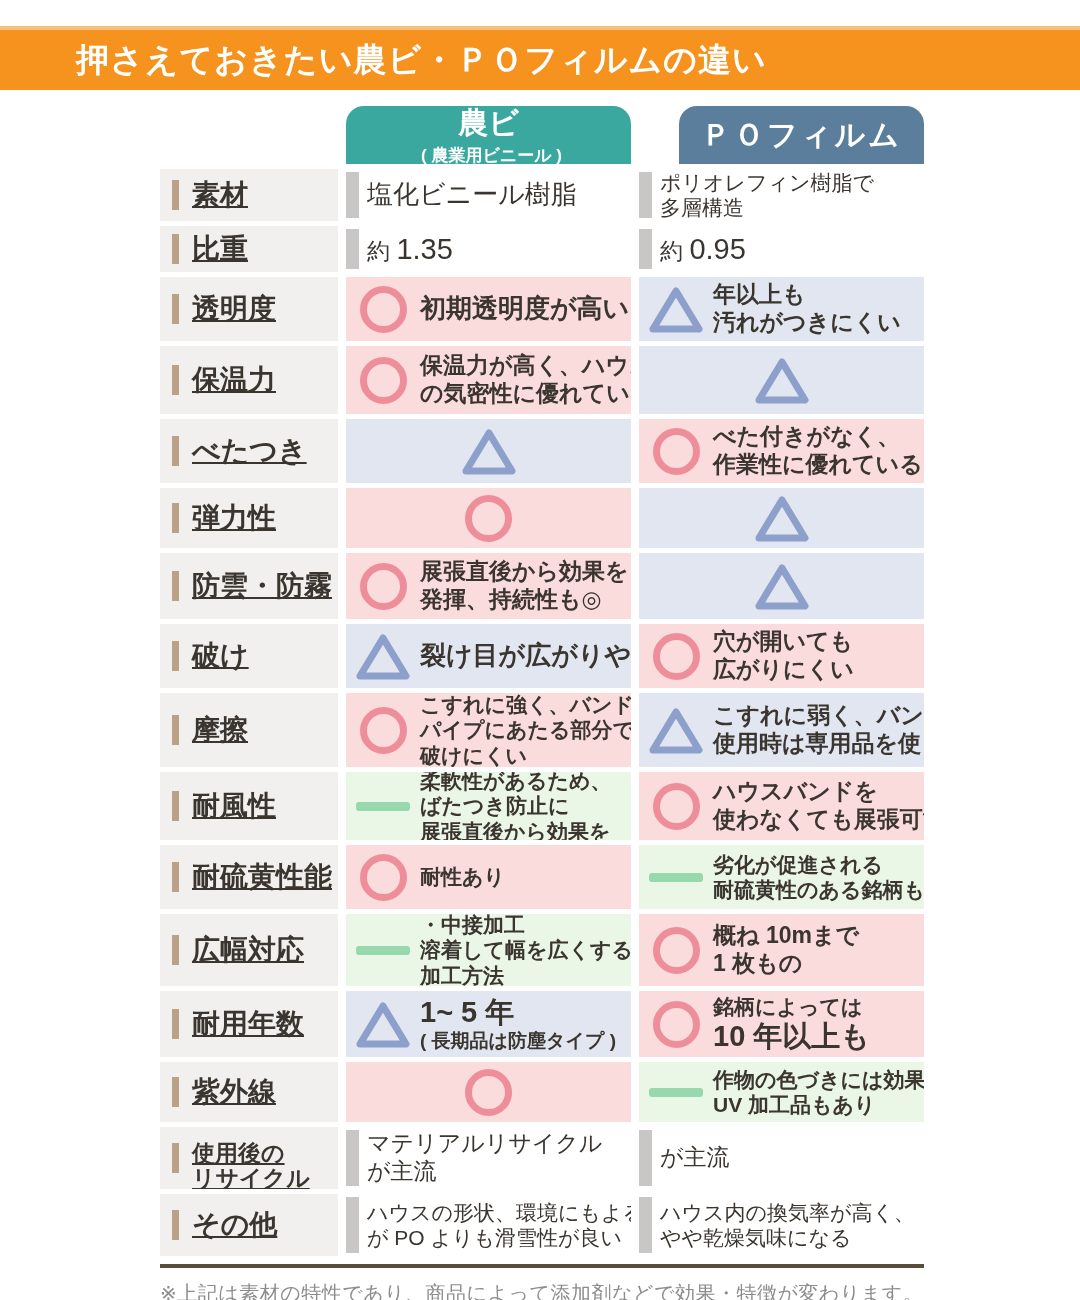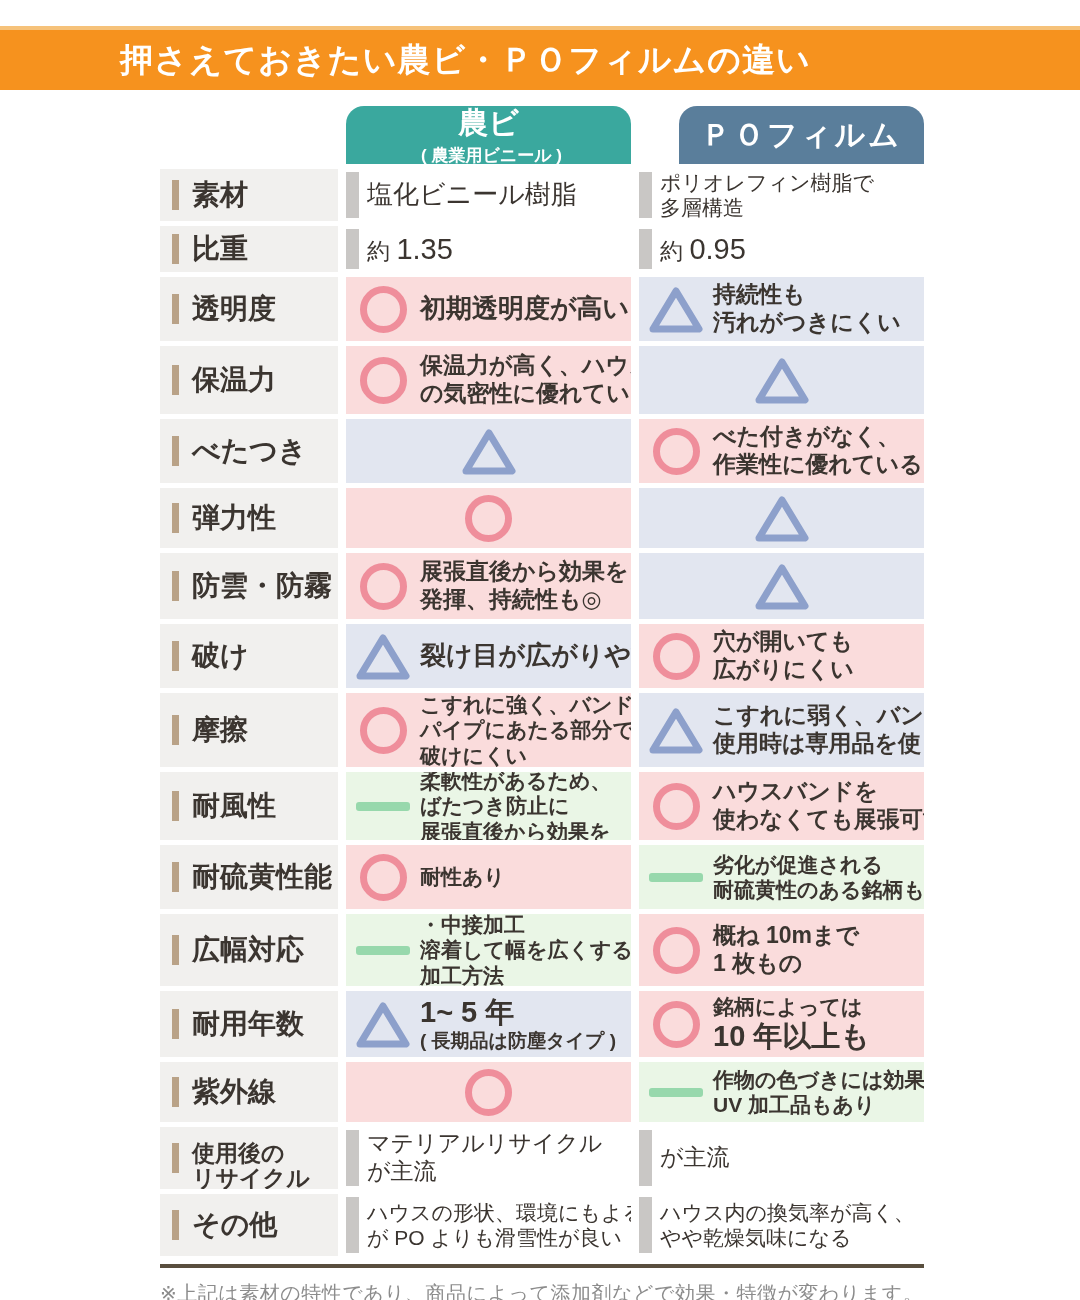--- a/index.html
+++ b/index.html
@@ -9,39 +9,39 @@
   :root{
     --orange:#F6921E; --orange-top:#F6C27A; --teal:#3AA89E; --slate:#5A7E9B;
     --label-bg:#F1F0EE; --label-marker:#B9A287; --pink:#FADCDC; --blue:#E2E6F0;
     --green:#EAF6E6; --circle:#EF8E9B; --triangle:#8DA0CB; --dash:#97D8AC;
     --graybar:#C9C7C5; --text:#3B3530; --note:#8C8C8C; --line:#594E3E;
   }
   
   .title-bar{margin-top:26px;height:64px;background:var(--orange,#F6921E);
     border-top:4px solid var(--orange-top,#F6C27A);box-sizing:border-box;
     display:flex;align-items:center;}
-  .title-bar h1{margin:0 0 0 120px;font-size:33px;font-weight:700;color:#fff;letter-spacing:1px;}
+  .title-bar h1{margin:0 0 0 76px;font-size:33px;font-weight:700;color:#fff;letter-spacing:1px;}
 
   
   .grid{display:grid;margin:16px 0 0 160px;width:764px;
     grid-template-columns:178px 285px 285px;
     grid-template-rows:58px 52px 46px 64px 68px 64px 60px 66px 64px 74px 68px 64px 72px 66px 60px 62px 62px;
     column-gap:8px;row-gap:5px;}
   .col-header{border-radius:18px 18px 0 0;color:#fff;display:flex;align-items:baseline;
     justify-content:center;font-weight:700;overflow:hidden;align-items:center;}
   .col-header.nobi{background:var(--teal,#3AA89E);flex-direction:column;}
   .col-header.po{background:var(--slate,#5A7E9B);letter-spacing:3px;font-size:30px;margin-left:40px;}
   .col-header .h-main{font-size:30px;}
   .col-header .h-sub{font-size:17px;margin-left:6px;}
 
   .cell{box-sizing:border-box;overflow:hidden;}
   .label-cell{background:var(--label-bg,#F1F0EE);display:flex;align-items:center;padding-left:12px;}
   .label-cell .marker{width:7px;height:30px;background:var(--label-marker,#B9A287);
     margin-right:13px;flex-shrink:0;}
-  .label-text{font-weight:700;font-size:28px;line-height:1.1;color:var(--text,#3B3530);}
+  .label-text{font-weight:700;font-size:28px;line-height:1.1;color:var(--text,#3B3530);text-decoration:underline;}
   .label-text.two-line{font-size:23px;margin-top:16px;}
   .label-text .label-line{display:block;}
 
   .content-cell{display:flex;align-items:center;position:relative;}
   .content-cell.center{justify-content:center;}
   .bg-pink{background:var(--pink,#FADCDC);}
   .bg-blue{background:var(--blue,#E2E6F0);}
   .bg-green{background:var(--green,#EAF6E6);}
   .bg-white{background:#fff;padding-left:21px;}
   .bg-white .wbar{position:absolute;left:0;top:3px;bottom:3px;width:13px;
@@ -137,21 +137,21 @@
           <div class="line em-lg">初期透明度が高い</div>
         </div>
       </div>
       <div class="cell content-cell bg-blue">
         <span class="icon-wrap">
           <svg width="54" height="47" viewBox="0 0 54 47">
             <polygon points="27,5 50,43 4,43" fill="none" stroke="#8DA0CB" stroke-width="7" stroke-linejoin="round"></polygon>
           </svg>
         </span>
         <div class="lines">
-          <div class="line em-md">持続性も</div>
+          <div class="line em-md">年以上も</div>
           <div class="line em-md">汚れがつきにくい</div>
         </div>
       </div>
       <div class="cell label-cell">
         <span class="marker"></span>
         <span class="label-text">
           <span class="label-line">保温力</span>
         </span>
       </div>
       <div class="cell content-cell bg-pink">

